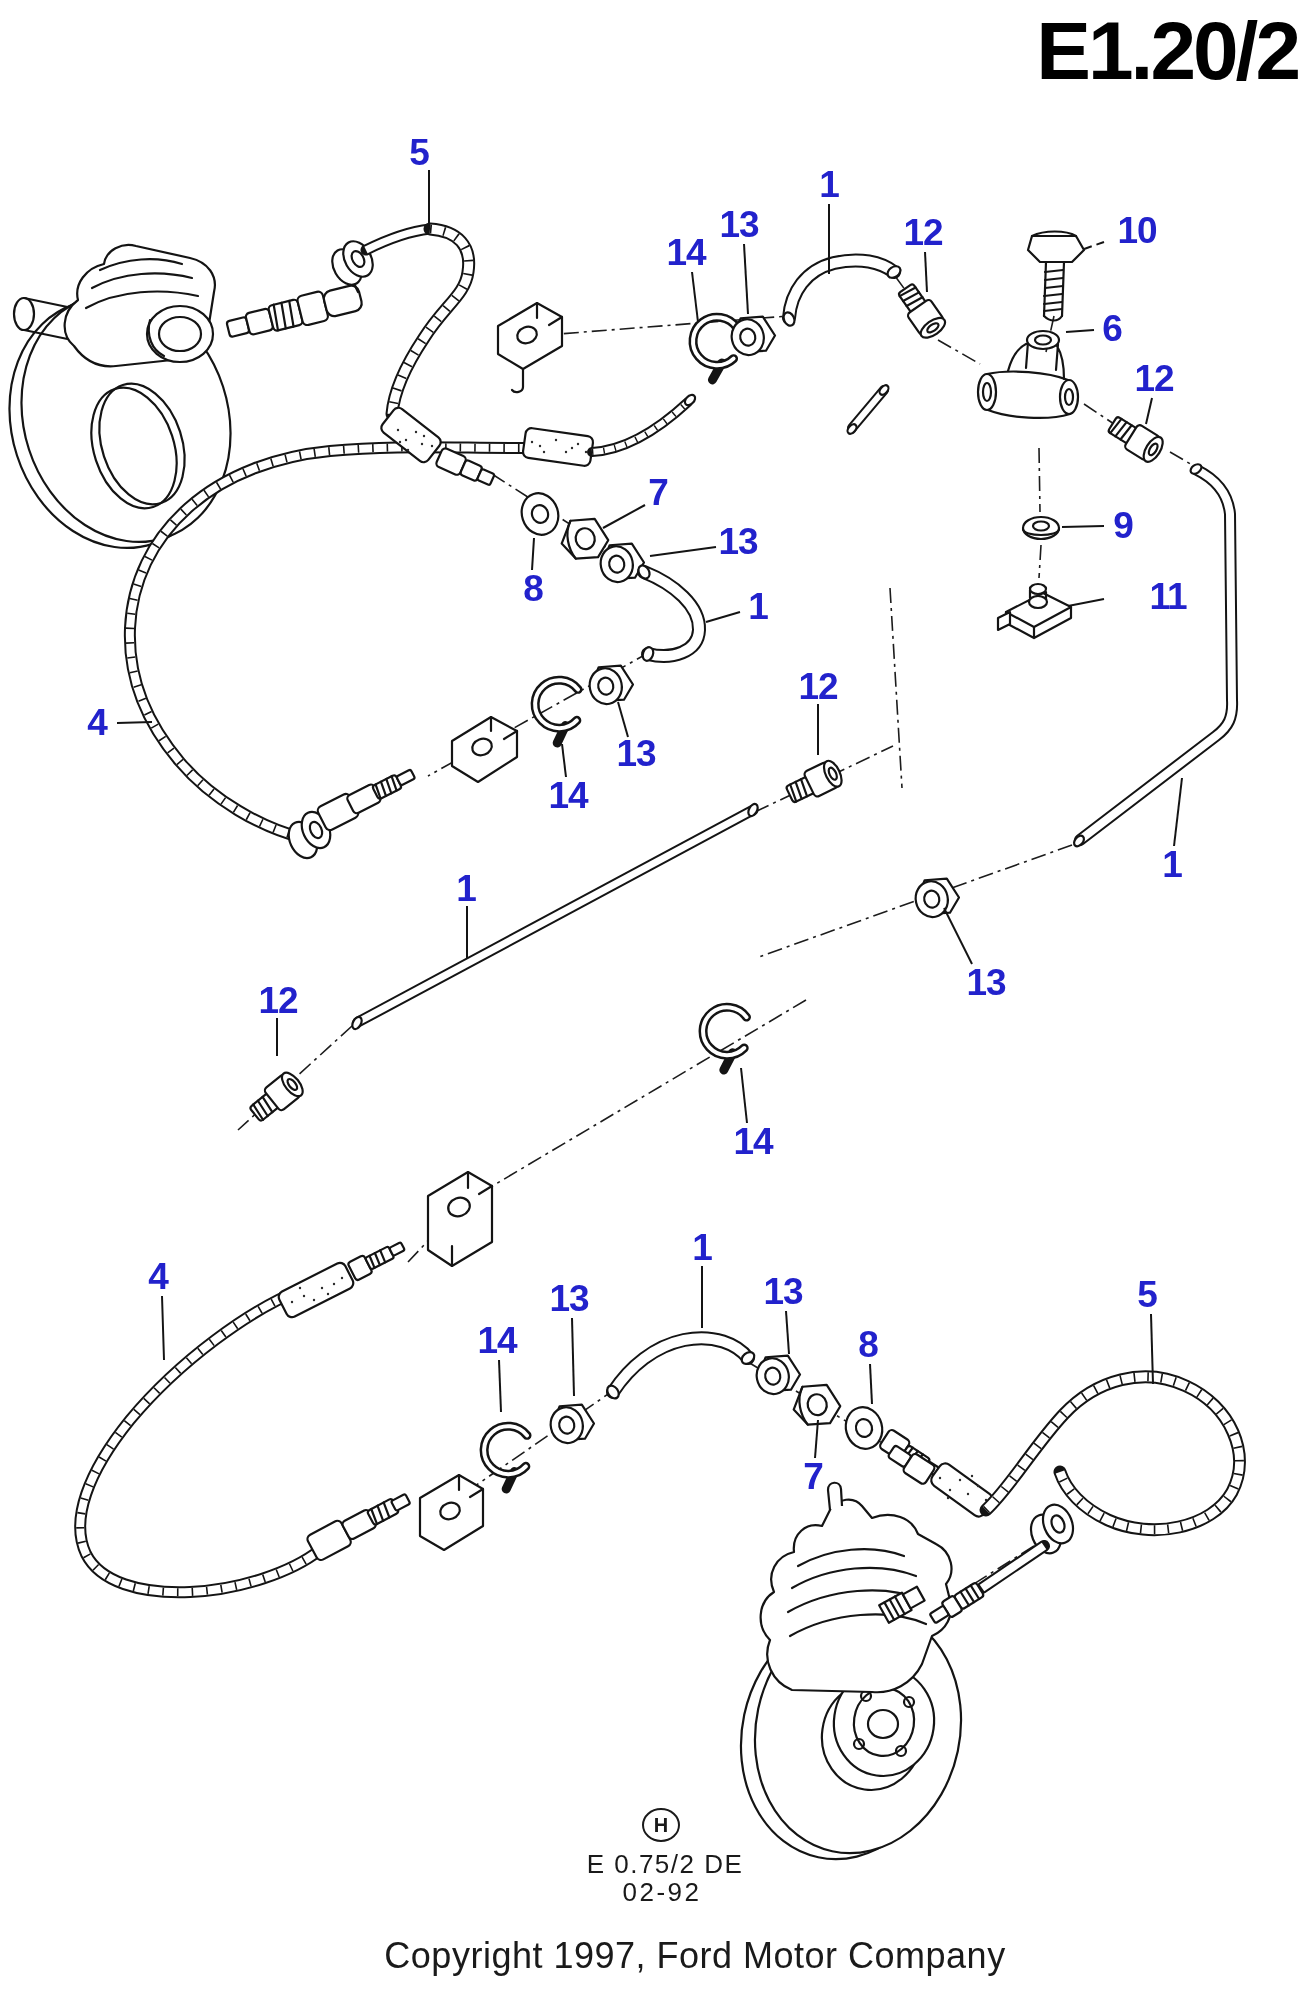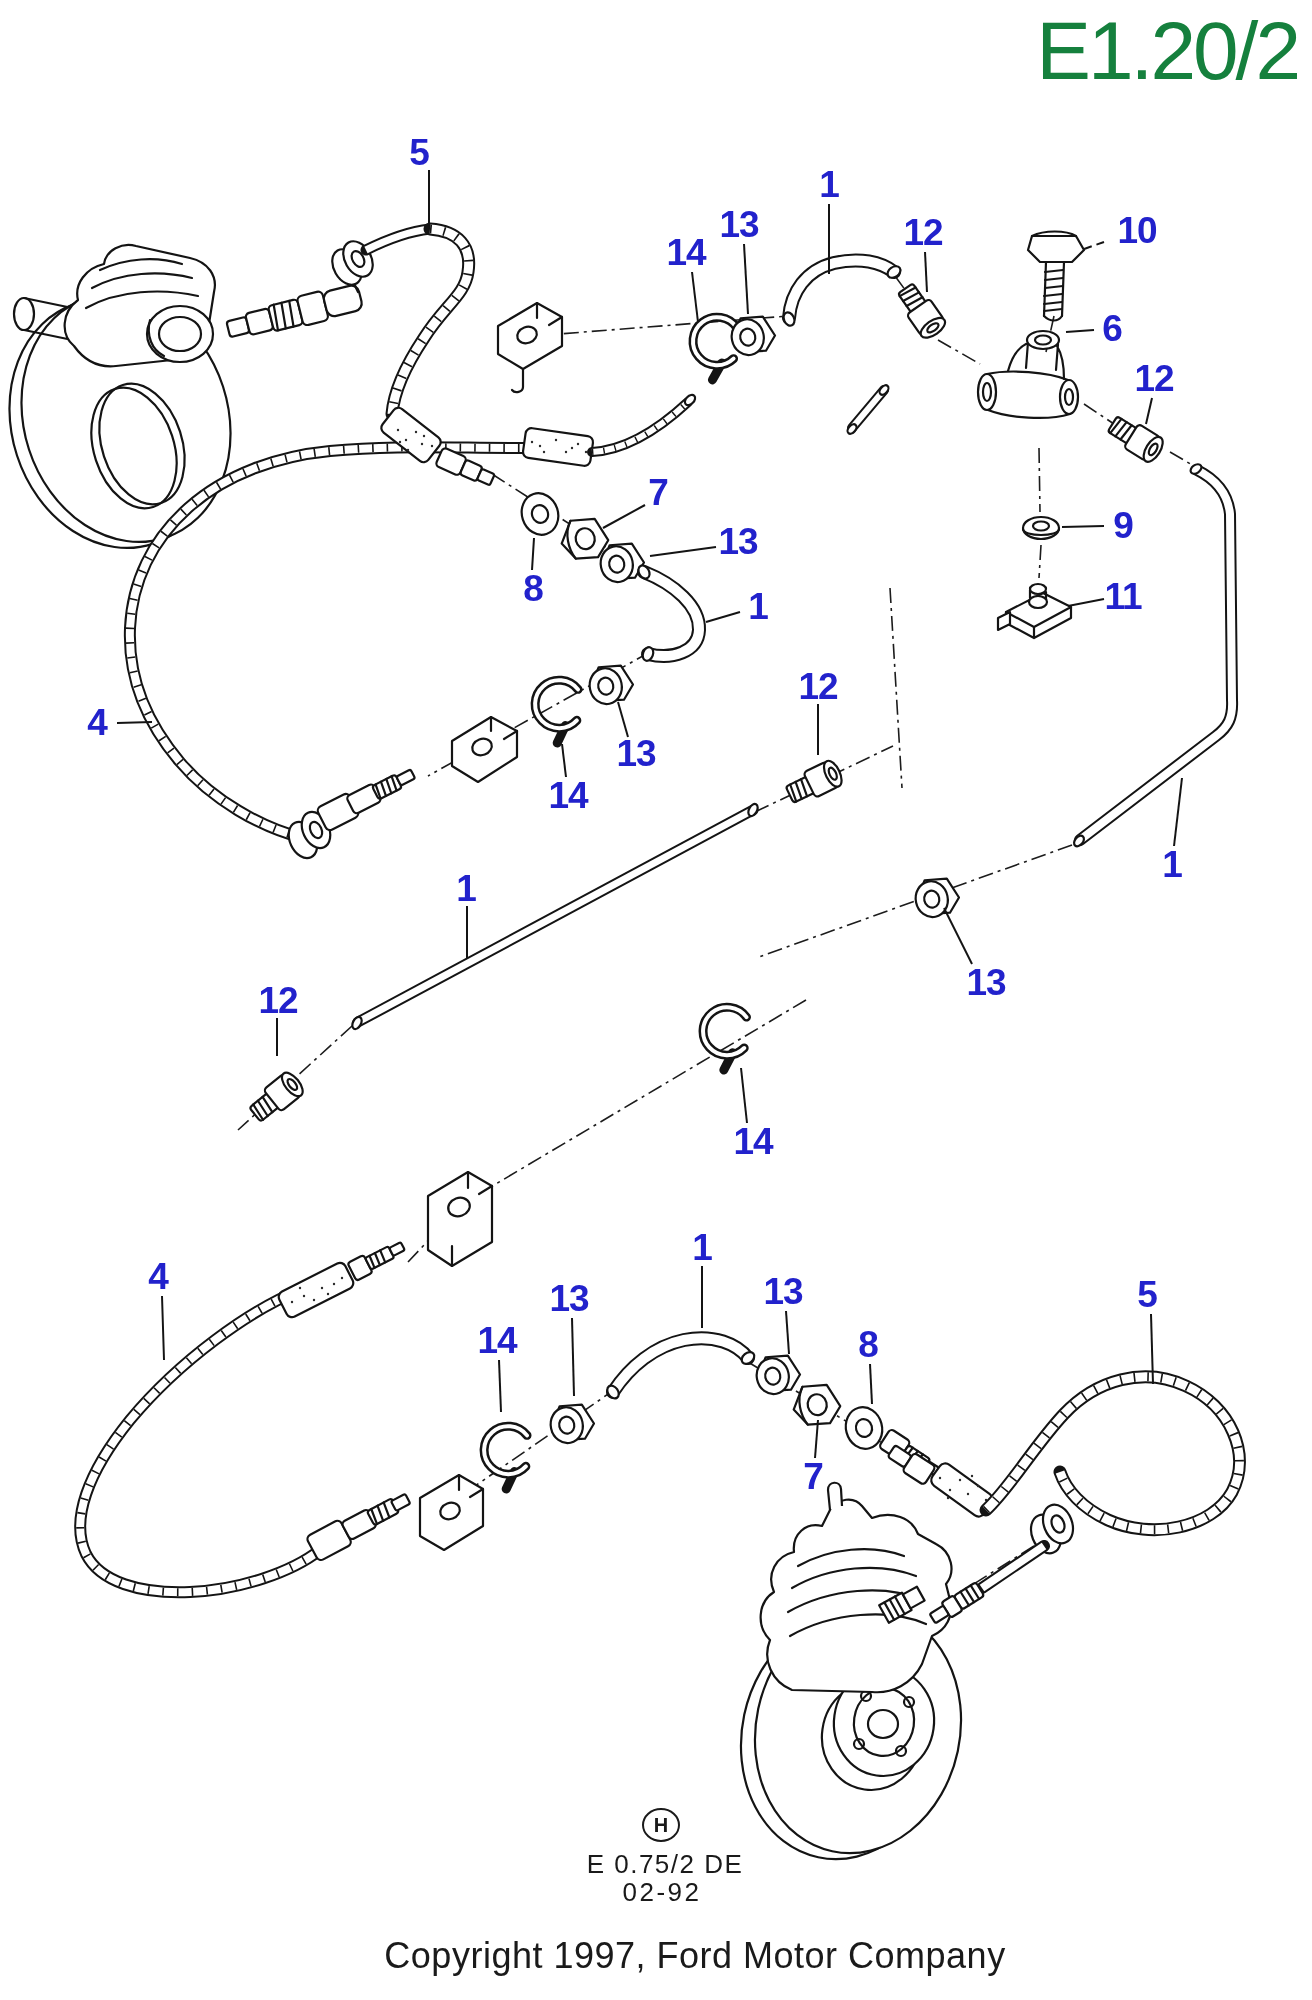--- a/index.html
+++ b/index.html
@@ -19,22 +19,22 @@
   .dot{fill:#2b2b2b;stroke:none}
   .clipA{fill:none;stroke:#141414;stroke-width:9;stroke-linecap:round}
   .clipB{fill:none;stroke:#fff;stroke-width:4;stroke-linecap:round}
   .callout{
     position:absolute;transform:translate(-50%,-50%);
     color:var(--callout,#2222cc);
     font-weight:bold;font-size:37px;line-height:1;letter-spacing:-1px;
     user-select:none;
   }
   #title{
-    position:absolute;top:10px;right:14px;color:#15803d;
-    font-weight:normal;font-size:82px;letter-spacing:-3px;line-height:1;
+    position:absolute;top:10px;right:14px;color:#000000;
+    font-weight:bold;font-size:82px;letter-spacing:-3px;line-height:1;
   }
   .platemark{position:absolute;color:#1a1a1a;transform:translate(-50%,-50%);white-space:nowrap}
   #plate-symbol{
     width:34px;height:30px;border:2.5px solid #1a1a1a;border-radius:50%;
     display:flex;align-items:center;justify-content:center;
     font-size:20px;font-weight:bold;
   }
   #plate-code{font-size:26px;letter-spacing:1.5px}
   #plate-date{font-size:26px;letter-spacing:2.5px}
   #copyright{font-size:36px;letter-spacing:0.5px}
@@ -414,21 +414,21 @@
 <div id="callout-layer">
     <span class="callout" style="left: 419px; top: 152px;">5</span>
     <span class="callout" style="left: 686px; top: 252px;">14</span>
     <span class="callout" style="left: 739px; top: 224px;">13</span>
     <span class="callout" style="left: 829px; top: 184px;">1</span>
     <span class="callout" style="left: 923px; top: 232px;">12</span>
     <span class="callout" style="left: 1128px; top: 230px; margin-left: 9px;">10</span>
     <span class="callout" style="left: 1112px; top: 328px;">6</span>
     <span class="callout" style="left: 1154px; top: 378px;">12</span>
     <span class="callout" style="left: 1123px; top: 525px;">9</span>
-    <span class="callout" style="left: 1123px; top: 596px;">11</span>
+    <span class="callout" style="left: 1168px; top: 596px;">11</span>
     <span class="callout" style="left: 658px; top: 492px;">7</span>
     <span class="callout" style="left: 738px; top: 541px;">13</span>
     <span class="callout" style="left: 533px; top: 588px;">8</span>
     <span class="callout" style="left: 758px; top: 606px;">1</span>
     <span class="callout" style="left: 818px; top: 686px;">12</span>
     <span class="callout" style="left: 636px; top: 753px;">13</span>
     <span class="callout" style="left: 568px; top: 795px;">14</span>
     <span class="callout" style="left: 97px; top: 722px;">4</span>
     <span class="callout" style="left: 466px; top: 888px;">1</span>
     <span class="callout" style="left: 278px; top: 1000px;">12</span>

